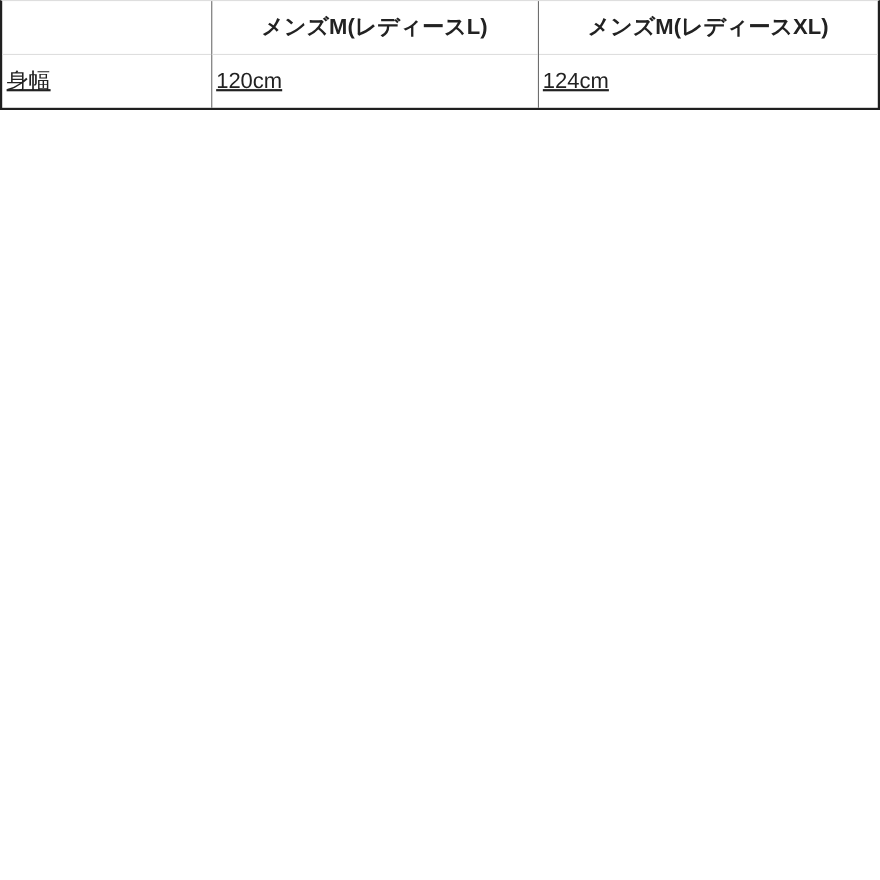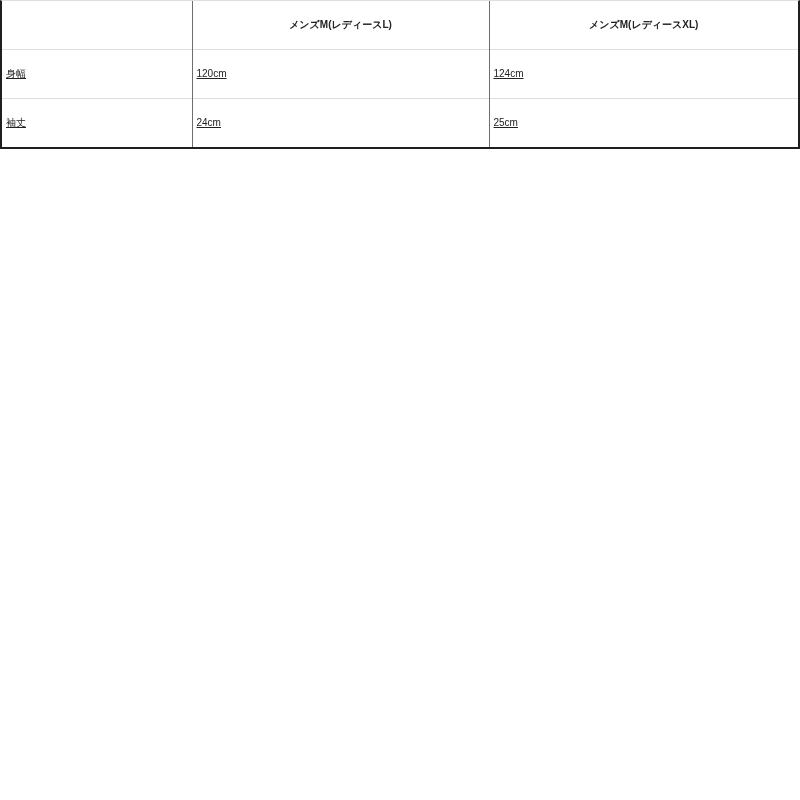--- a/index.html
+++ b/index.html
@@ -30,21 +30,21 @@
     width: 100%;
     border-collapse: collapse;
     table-layout: fixed;
   }
   col.c-label { width: 190px; }
   col.c-m { width: 297px; }
   col.c-l { width: auto; }
   th, td {
     vertical-align: middle;
     padding: 0 4px;
-    font-size: 10px;
+    font-size: 20px;
     line-height: 1.3;
     overflow: hidden;
     white-space: nowrap;
   }
   thead th {
     height: 48px;
     font-weight: bold;
     color: var(--text);
   }
   tbody td {
@@ -73,20 +73,15 @@
         <th>メンズM(レディースL)</th>
         <th>メンズM(レディースXL)</th>
       </tr>
     </thead>
     <tbody>
       <tr>
         <td>身幅</td>
         <td>120cm</td>
         <td>124cm</td>
       </tr>
-      <tr>
-        <td>袖丈</td>
-        <td>24cm</td>
-        <td>25cm</td>
-      </tr>
     </tbody>
   </table>
 </div>
 
 </body></html>

